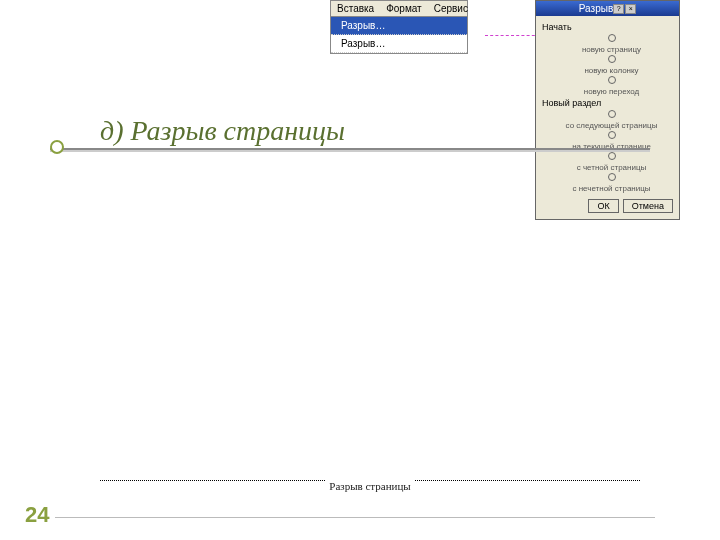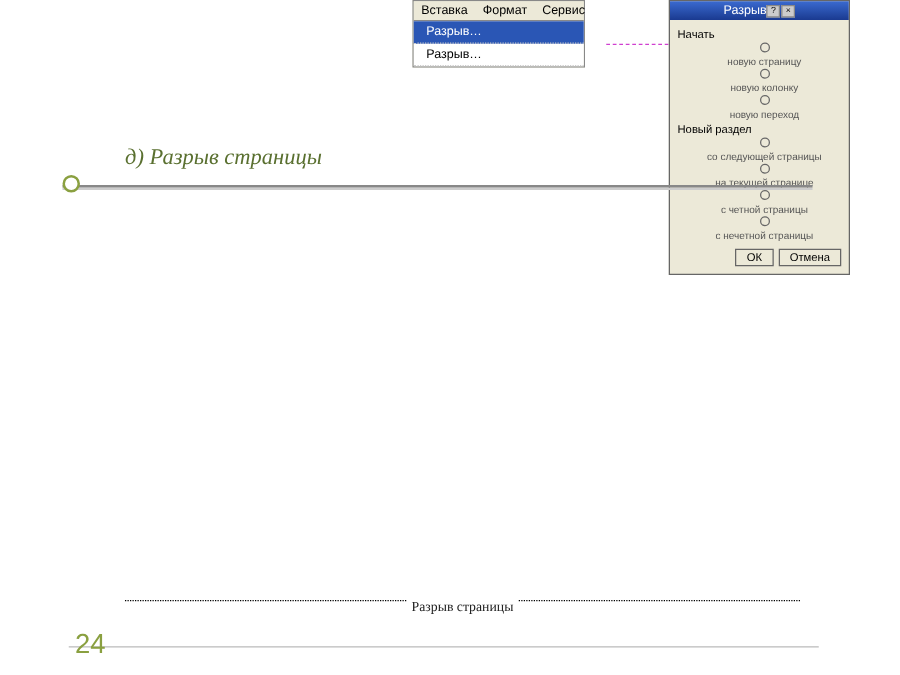--- a/index.html
+++ b/index.html
@@ -113,21 +113,21 @@
     padding: 1px 8px;
     background: #ece9d8;
     border: 1px solid #666;
   }
   .slide-title {
     position: absolute;
     top: 115px;
     left: 100px;
     font-style: italic;
     font-family: "Times New Roman", serif;
-    font-size: 18px;
+    font-size: 28px;
     color: #5a7030;
   }
   .title-line {
     position: absolute;
     top: 148px;
     left: 50px;
     width: 600px;
     height: 2px;
     background: #888;
     box-shadow: 0 2px 0 #ccc;
@@ -174,23 +174,22 @@
   }
   .page-break-vis .lbl {
     padding: 0 4px;
   }
   .page-num {
     position: absolute;
     bottom: 12px;
     left: 25px;
     color: #8aa040;
     font-size: 22px;
-    font-weight: normal;
+    font-weight: bold;
     font-family: Arial, sans-serif;
-    margin-left: 35px;
   }
   .bottom-line {
     position: absolute;
     bottom: 22px;
     left: 55px;
     width: 600px;
     height: 1px;
     background: #bbb;
   }
 </style>

